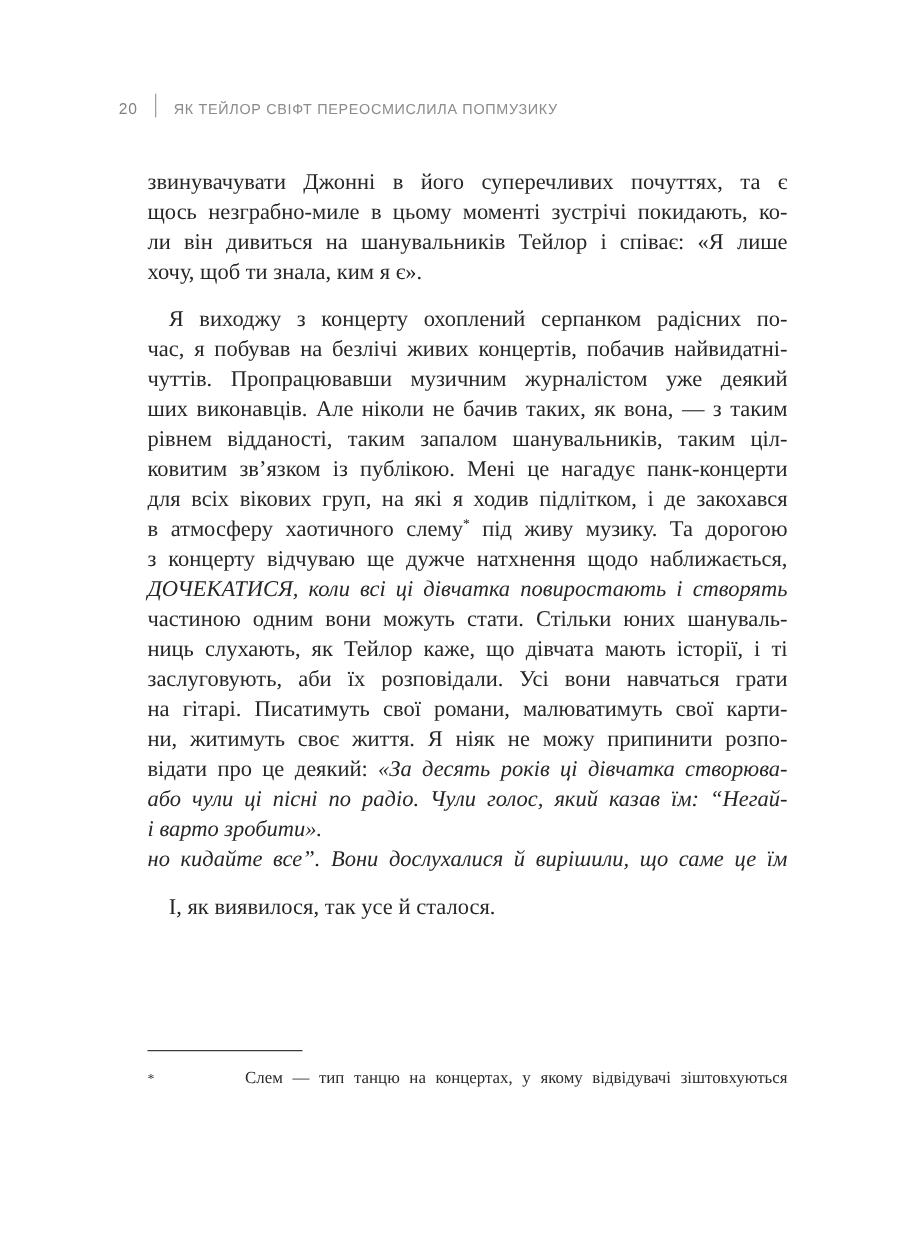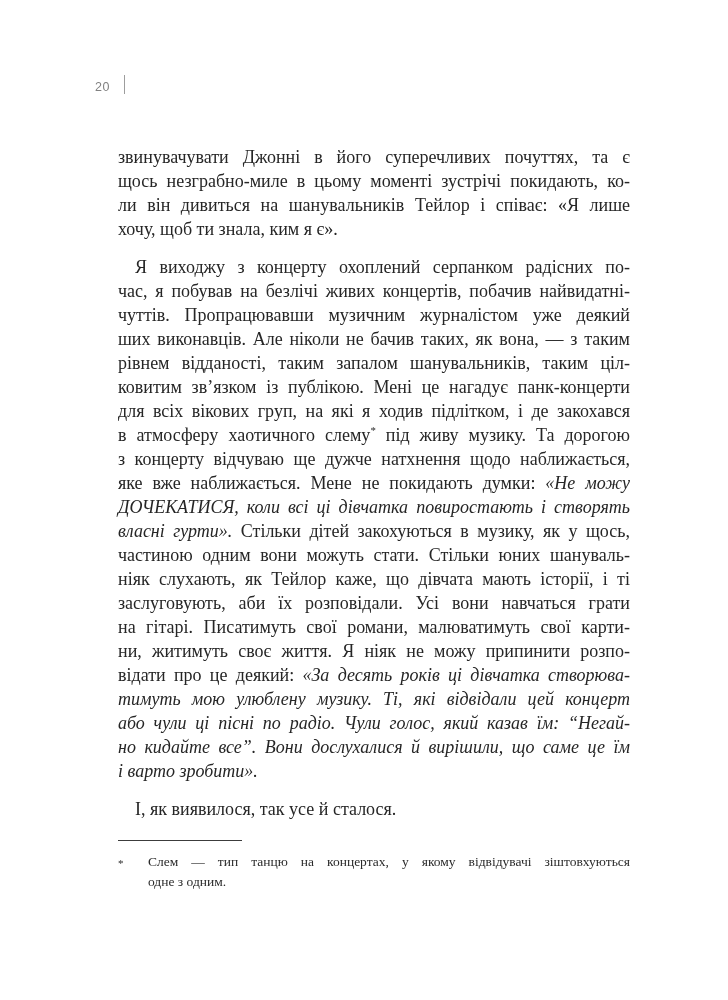--- a/index.html
+++ b/index.html
@@ -41,21 +41,21 @@
     letter-spacing: 0.55px;
     text-transform: uppercase;
     color: #8b8b8b;
     white-space: nowrap;
   }
 
   
   .body-block {
     position: absolute;
     left: 118px;
-    top: 145px;
+    top: 133px;
     width: 512px;
     font-size: 18px;
     line-height: 24px;
     color: #262626;
   }
   .para + .para { margin-top: 4px; }
   .para.indent .line:first-child { text-indent: 17px; margin-top: 14px; }
   .line {
     text-align: justify;
     text-align-last: justify;
@@ -89,73 +89,70 @@
     margin-top: 11px;
   }
   .footnote-marker {
     width: 30px;
     flex: 0 0 30px;
     font-size: 11px;
     padding-top: 1px;
     color: #2a2a2a;
   }
   .footnote-lines { flex: 1; }
-  .fn-line { text-align: justify; text-align-last: justify; }
+  .fn-line { text-align: justify; text-align-last: justify; margin-left: 48px; }
   .fn-line.last { text-align-last: left; }
 </style>
 </head>
 <body>
 
 <div class="page">
 
   <div class="header">
     <div class="page-number">20</div>
     <div class="header-divider"></div>
+    <div class="running-title">ЯК ТЕЙЛОР СВІФТ ПЕРЕОСМИСЛИЛА ПОПМУЗИКУ</div>
   </div>
 
   <div class="body-block">
       <div class="para">
         <div class="line"><span>звинувачувати Джонні в його суперечливих почуттях, та є</span></div>
         <div class="line"><span>щось незграбно-миле в цьому моменті зустрічі покидають, ко-</span></div>
         <div class="line"><span>ли він дивиться на шанувальників Тейлор і співає: «Я лише</span></div>
         <div class="line last"><span>хочу, щоб ти знала, ким я є».</span></div>
       </div>
       <div class="para indent">
         <div class="line"><span>Я виходжу з концерту охоплений серпанком радісних по-</span></div>
         <div class="line"><span>час, я побував на безлічі живих концертів, побачив найвидатні-</span></div>
         <div class="line"><span>чуттів. Пропрацювавши музичним журналістом уже деякий</span></div>
         <div class="line"><span>ших виконавців. Але ніколи не бачив таких, як вона, — з таким</span></div>
         <div class="line"><span>рівнем відданості, таким запалом шанувальників, таким ціл-</span></div>
         <div class="line"><span>ковитим зв’язком із публікою. Мені це нагадує панк-концерти</span></div>
         <div class="line"><span>для всіх вікових груп, на які я ходив підлітком, і де закохався</span></div>
         <div class="line"><span>в атмосферу хаотичного слему</span><sup class="fn-ref">*</sup><span> під живу музику. Та дорогою</span></div>
         <div class="line"><span>з концерту відчуваю ще дужче натхнення щодо наближається,</span></div>
-        <div class="line"><span>яке вже наближається. Мене не покидають думки: </span><span class="it">«Не можу</span></div>
         <div class="line"><span class="it">ДОЧЕКАТИСЯ, коли всі ці дівчатка повиростають і створять</span></div>
-        <div class="line"><span class="it">власні гурти».</span><span> Стільки дітей закохуються в музику, як у щось,</span></div>
         <div class="line"><span>частиною одним вони можуть стати. Стільки юних шануваль-</span></div>
-        <div class="line"><span>ніяк слухають, як Тейлор каже, що дівчата мають історії, і ті</span></div>
+        <div class="line"><span>ниць слухають, як Тейлор каже, що дівчата мають історії, і ті</span></div>
         <div class="line"><span>заслуговують, аби їх розповідали. Усі вони навчаться грати</span></div>
         <div class="line"><span>на гітарі. Писатимуть свої романи, малюватимуть свої карти-</span></div>
         <div class="line"><span>ни, житимуть своє життя. Я ніяк не можу припинити розпо-</span></div>
         <div class="line"><span>відати про це деякий: </span><span class="it">«За десять років ці дівчатка створюва-</span></div>
-        <div class="line"><span class="it">тимуть мою улюблену музику. Ті, які відвідали цей концерт</span></div>
         <div class="line"><span class="it">або чули ці пісні по радіо. Чули голос, який казав їм: “Негай-</span></div>
+        <div class="line last"><span class="it">і варто зробити».</span></div>
         <div class="line"><span class="it">но кидайте все”. Вони дослухалися й вирішили, що саме це їм</span></div>
-        <div class="line last"><span class="it">і варто зробити».</span></div>
       </div>
       <div class="para indent">
         <div class="line last"><span>І, як виявилося, так усе й сталося.</span></div>
       </div>
     </div>
 
   <div class="footnote">
     <div class="footnote-rule"></div>
     <div class="footnote-body">
       <div class="footnote-marker">*</div>
       <div class="footnote-lines">
           <div class="fn-line">Слем — тип танцю на концертах, у якому відвідувачі зіштовхуються</div>
-          <div class="fn-line last">одне з одним.</div>
         </div>
     </div>
   </div>
 
 </div>
 
 </body></html>

